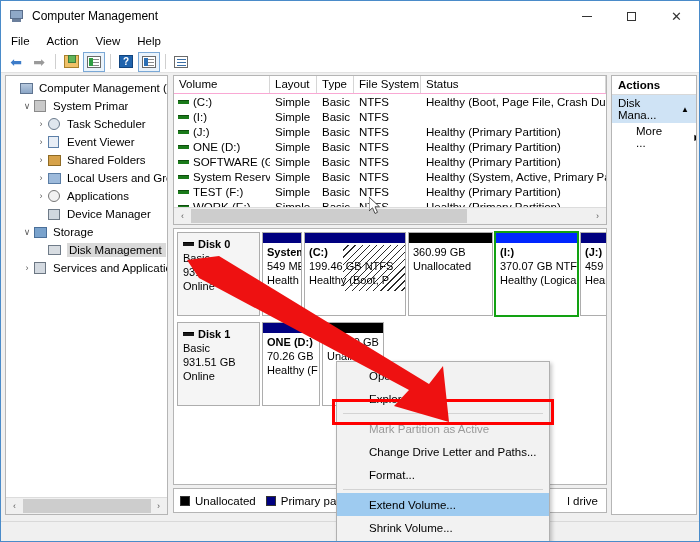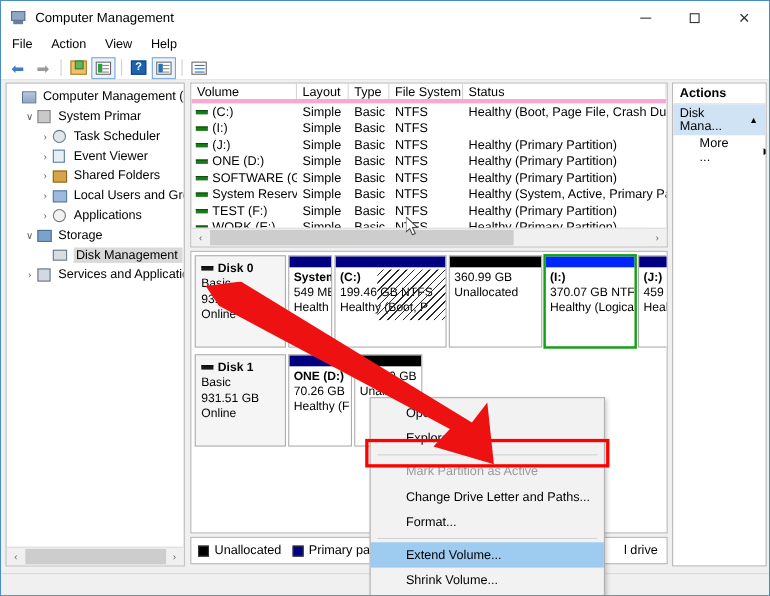--- a/index.html
+++ b/index.html
@@ -119,21 +119,21 @@
   #center {
     position: absolute; left: 172px; top: 2px; width: 434px; height: 440px;
     background: #f0f0f0;
   }
 
   
   #vol-list {
     position: absolute; left: 0; top: 0; width: 434px; height: 150px;
     background: #ffffff; border: 1px solid #b5b5b5; overflow: hidden;
   }
-  #vol-header { display: flex; height: 18px; background: #ffffff; border-bottom: 4px solid #f9a8d4; }
+  #vol-header { display: flex; height: 18px; background: #ffffff; border-bottom: 1px solid #f9a8d4; }
   #vol-header .th {
     font-size: 11.5px; padding: 2px 0 0 5px; border-right: 1px solid #d6d6d6; white-space: nowrap;
     overflow: hidden;
   }
   .vrow { display: flex; height: 15px; align-items: center; white-space: nowrap; }
   .vrow .vc { font-size: 11.5px; padding-left: 5px; overflow: hidden; white-space: nowrap; }
   .vrow .vol-ico {
     width: 11px; height: 4px; background: #1a7a1a; margin-left: 4px; margin-right: 4px;
     flex: 0 0 auto; border-top: 1px solid #0d4d0d;
   }
@@ -330,20 +330,27 @@
               <span class="ico-users" style="display: block;"></span>
             </span>
             <span class="tlabel">Local Users and Groups</span>
           </div>
           <div class="tnode" style="padding-left: 28px;">
             <span class="exp">›</span>
             <span class="tico">
               <span class="ico-perf" style="display: block;"></span>
             </span>
             <span class="tlabel">Applications</span>
+          </div>
+          <div class="tnode" style="padding-left: 28px;">
+            <span class="exp"></span>
+            <span class="tico">
+              <span class="ico-dev" style="display: block;"></span>
+            </span>
+            <span class="tlabel">Device Manager</span>
           </div>
           <div class="tnode" style="padding-left: 14px;">
             <span class="exp">∨</span>
             <span class="tico">
               <span class="ico-storage" style="display: block;"></span>
             </span>
             <span class="tlabel">Storage</span>
           </div>
           <div class="tnode selected" style="padding-left: 28px;">
             <span class="exp"></span>

